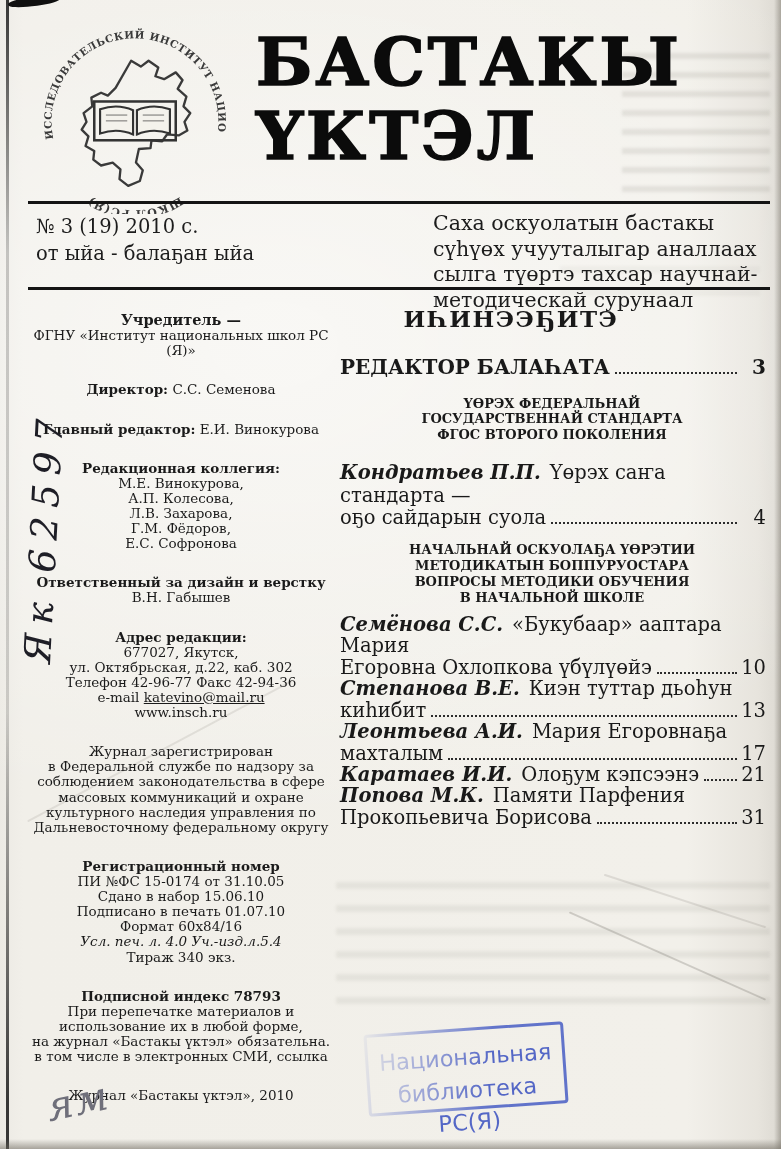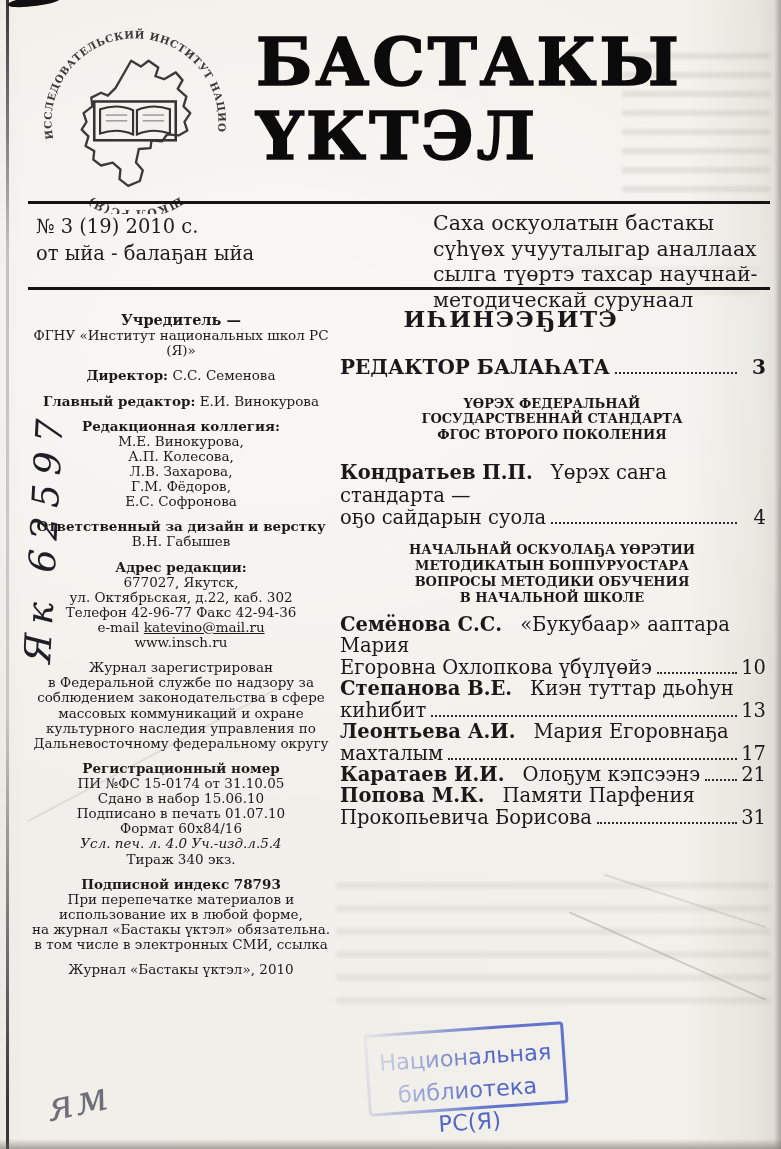--- a/index.html
+++ b/index.html
@@ -30,38 +30,38 @@
     letter-spacing:3px;color:#0b0b0b;-webkit-text-stroke:1.6px #0b0b0b;}
   .rule{position:absolute;left:28px;width:742px;height:3px;background:#141414;}
   .rule-1{top:201px;}
   .rule-2{top:287px;}
   
   .issue{position:absolute;left:36px;top:214px;font-size:19.5px;line-height:1.38;}
   .subtitle{position:absolute;left:433px;top:211px;width:330px;font-size:20.5px;line-height:1.25;}
   
   .col-left{position:absolute;left:30px;top:298px;width:302px;text-align:center;
     font-size:13.5px;line-height:1.12;color:#1a1a1a;}
-  .col-left .blk{margin-top:10px;}
+  .col-left .blk{margin-top:24px;}
   .col-left .b{font-weight:bold;}
   .col-left .i{font-style:italic;}
   .col-left .u{text-decoration:underline;}
   .founder-label{font-weight:bold;font-size:14.5px;}
   .credit{margin-top:16px;}
   
   .col-right{position:absolute;left:340px;top:300px;width:426px;font-size:19.5px;color:#191919;}
   .contents-header{text-align:center;padding-right:84px;font-weight:bold;font-size:23px;
     letter-spacing:1.5px;margin-top:5px;}
   .editor-block{margin-top:23px;font-weight:bold;font-size:20px;line-height:1.28;}
   .sec-heading{text-align:center;font-weight:bold;font-size:13px;line-height:1.22;padding-right:2px;}
   .sh1{margin-top:15px;}
   .sh2{margin-top:13px;}
   .entry{line-height:1.1;}
   .entry-k{margin-top:19px;font-size:19.5px;line-height:1.15;}
   .entries{margin-top:8px;}
-  .au{font-weight:bold;margin-right:18px;}
+  .au{font-weight:bold;font-style:italic;margin-right:9px;}
   .toc-line{display:flex;align-items:baseline;}
   .leader{flex:1;border-bottom:2.4px dotted #2c2c2c;margin:0 3px 4px 5px;min-width:16px;}
   .pg{min-width:26px;text-align:right;}
   
   .stamp{position:absolute;left:366px;top:1028px;width:200px;height:82px;
     border:3.5px solid rgba(72,93,196,.85);border-radius:4px;transform:rotate(-4deg);
     color:rgba(66,88,194,.9);font-family:"DejaVu Sans","Liberation Sans",sans-serif;
     font-size:22.5px;line-height:1.45;text-align:center;padding-top:10px;box-sizing:border-box;}
   .stamp::after{content:"";position:absolute;inset:-4px;
     background:linear-gradient(100deg, rgba(241,239,233,.95), rgba(241,239,233,.35) 38%, transparent 62%);}

